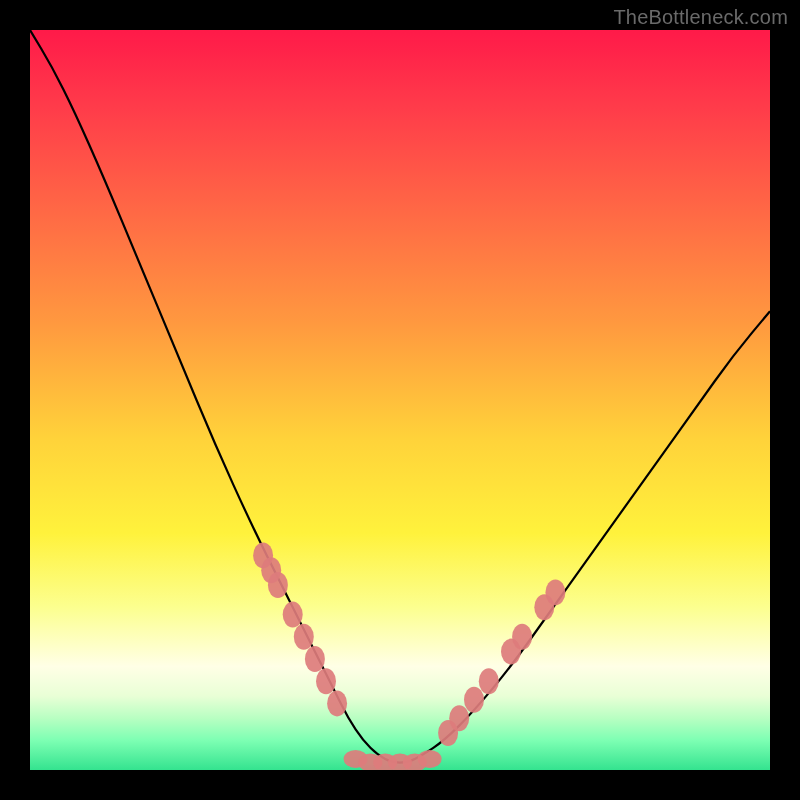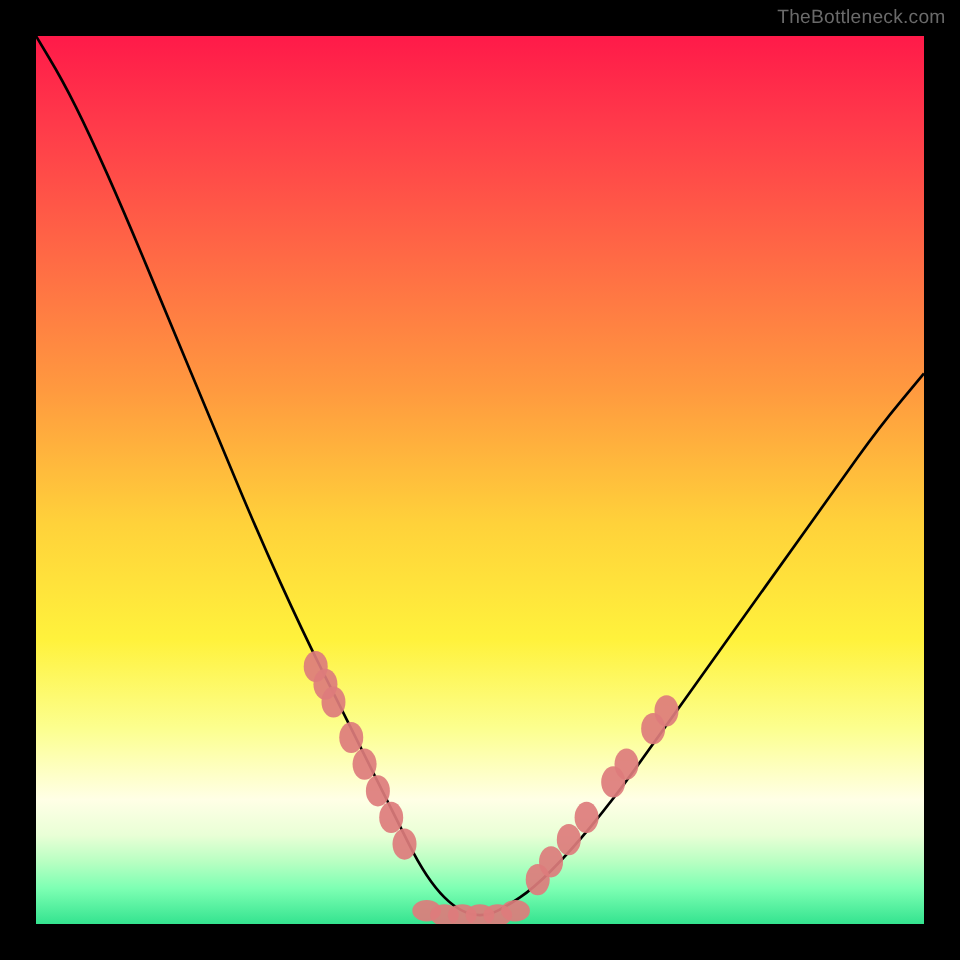--- a/index.html
+++ b/index.html
@@ -30,21 +30,21 @@
       #b8ffc2 93%,
       #7dffb3 96%,
       #34e38f 100%
     );
   }
   .watermark {
     position: absolute;
     top: 6px;
     right: 12px;
     color: #6a6a6a;
-    font-size: 16px;
+    font-size: 20px;
     font-weight: 500;
     letter-spacing: 0.2px;
     z-index: 20;
     user-select: none;
   }
   svg.plot {
     position: absolute;
     left: 0;
     top: 0;
     width: 740px;

